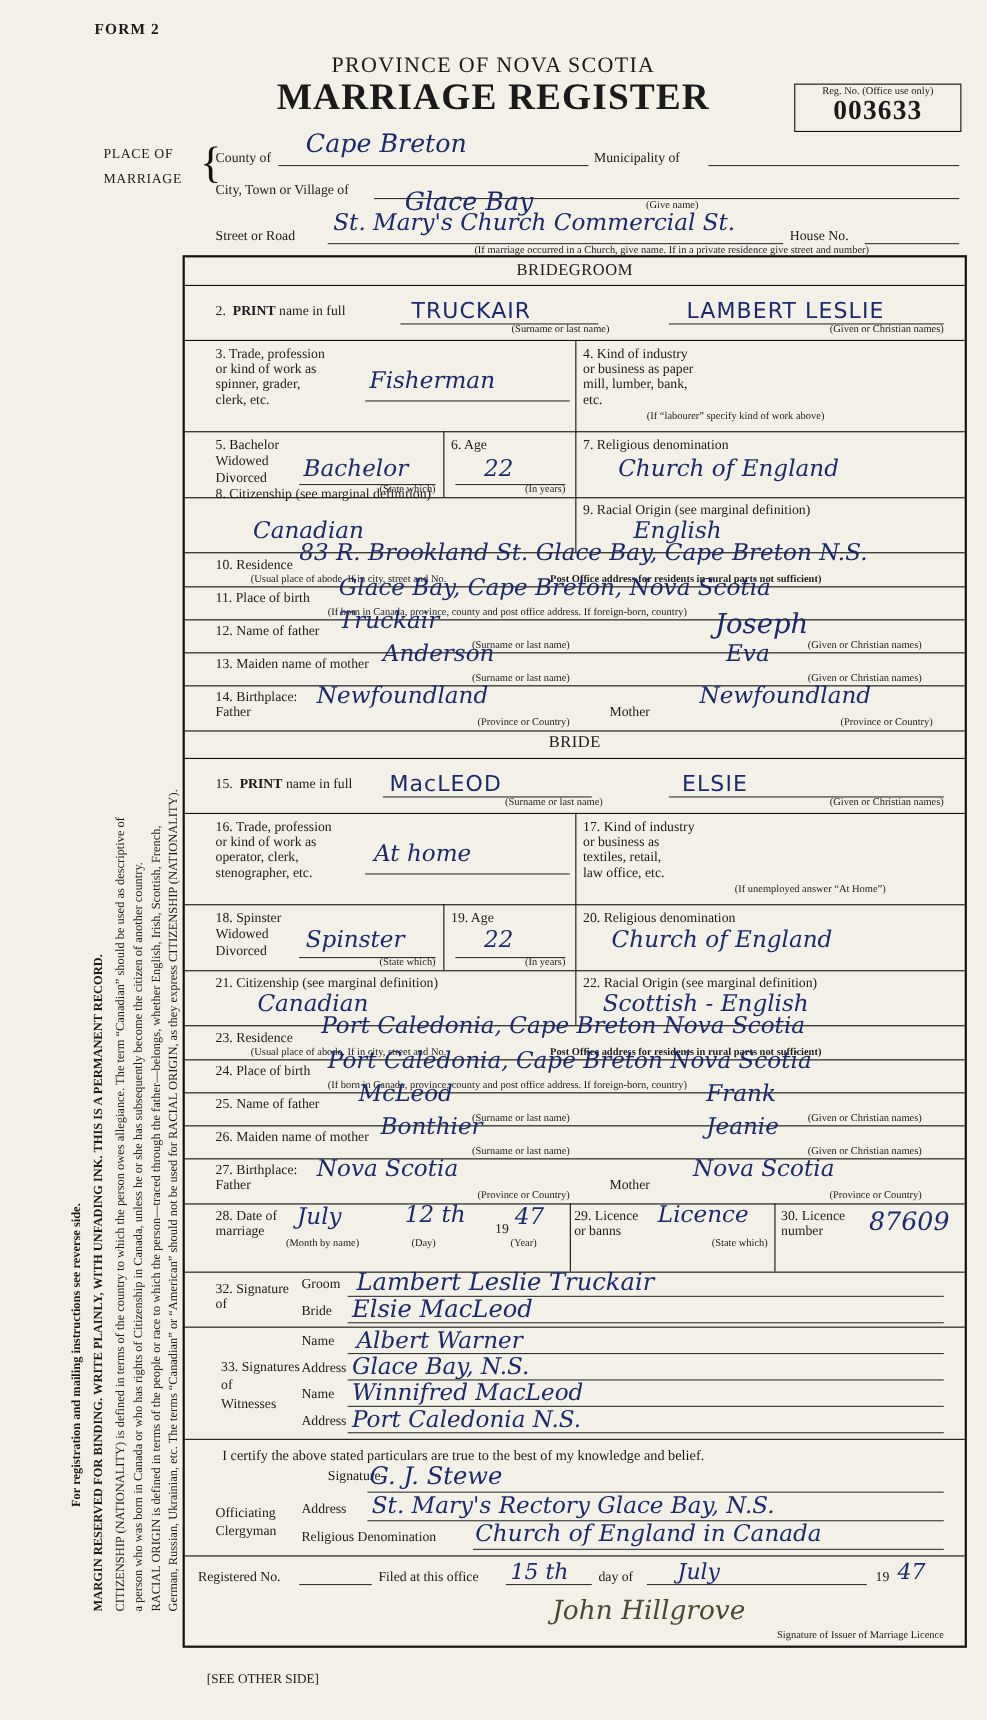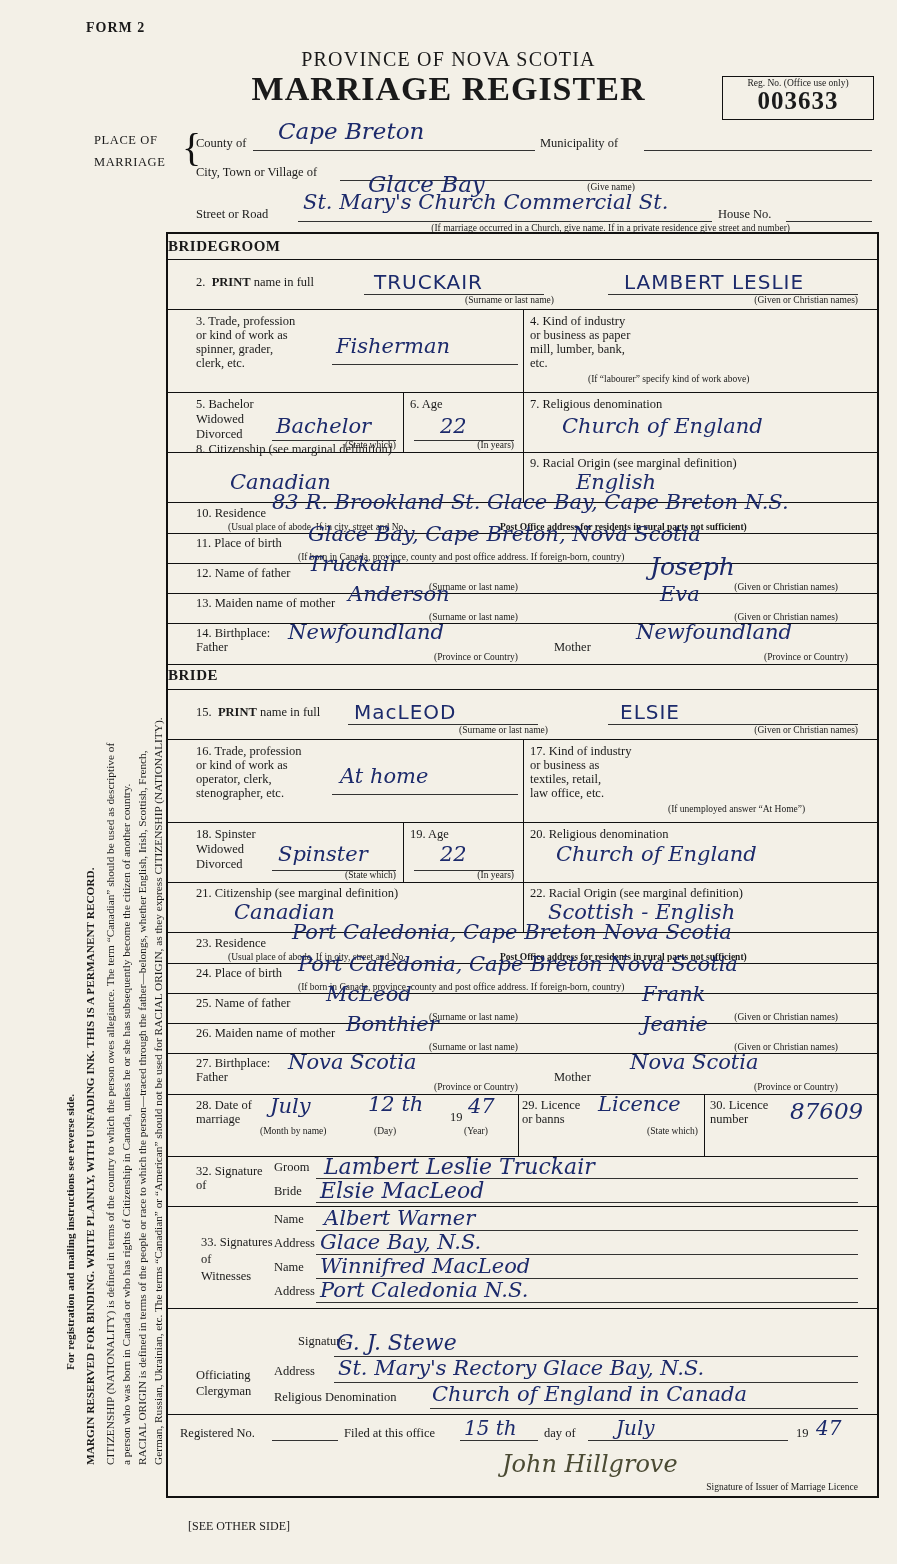--- a/index.html
+++ b/index.html
@@ -28,21 +28,21 @@
   #place-of{position:absolute;left:94px;top:133px;font-size:12.5px;letter-spacing:.6px;}
   #marriage-of{position:absolute;left:94px;top:155px;font-size:12.5px;letter-spacing:.6px;}
   #brace{position:absolute;left:182px;top:128px;font-size:40px;line-height:1;color:#111;font-family:"Liberation Serif",serif;}
 
   .dline{position:absolute;border-bottom:1px solid #333;}
 
   
   #tbl{position:absolute;left:166px;top:232px;width:709px;height:1262px;border:2px solid #111;}
   .rowline{position:absolute;left:0;right:0;border-top:1px solid #111;}
   .vline{position:absolute;border-left:1px solid #111;}
-  .hdr{position:absolute;left:0;right:0;font-weight:bold;font-size:15px;letter-spacing:.5px;}
+  .hdr{position:absolute;left:0;right:0;text-align:center;font-weight:normal;font-size:15px;letter-spacing:.5px;}
 
   .cell{position:absolute;}
 
   #leftcol{position:absolute;left:38px;top:270px;width:120px;height:1100px;}
   .vcol{position:absolute;transform-origin:0 0;transform:rotate(-90deg);white-space:nowrap;font-size:11.3px;font-family:"Liberation Serif",serif;}
   .vcol.b{font-weight:bold;}
 </style>
 </head>
 <body>
 
@@ -304,20 +304,21 @@
     <div class="dline" style="left:148px;top:1020px;width:542px;"></div>
     <div class="cell hw" style="left:152px;top:996px;font-size:21px;">Glace Bay, N.S.</div>
     <div class="cell lbl" style="left:106px;top:1026px;">Name</div>
     <div class="dline" style="left:148px;top:1044px;width:542px;"></div>
     <div class="cell hw" style="left:152px;top:1020px;font-size:21px;">Winnifred MacLeod</div>
     <div class="cell lbl" style="left:106px;top:1050px;">Address</div>
     <div class="dline" style="left:148px;top:1068px;width:542px;"></div>
     <div class="cell hw" style="left:152px;top:1044px;font-size:21px;">Port Caledonia N.S.</div>
     <div class="rowline" style="top:1074px;"></div>
 
+    <div class="cell lbl" style="left:34px;top:1082px;font-size:13px;">I certify the above stated particulars are true to the best of my knowledge and belief.</div>
 
     <div class="cell lbl" style="left:28px;top:1133px;white-space:pre-line;line-height:1.3;">Officiating
 Clergyman</div>
     <div class="cell lbl" style="left:106px;top:1100px;margin-left:24px;">Signature</div>
     <div class="dline" style="left:166px;top:1122px;width:524px;"></div>
     <div class="cell hw" style="left:168px;top:1096px;font-size:22px;">G. J. Stewe</div>
     <div class="cell lbl" style="left:106px;top:1130px;">Address</div>
     <div class="dline" style="left:166px;top:1148px;width:524px;"></div>
     <div class="cell hw" style="left:170px;top:1122px;font-size:21px;">St. Mary's Rectory Glace Bay, N.S.</div>
     <div class="cell lbl" style="left:106px;top:1156px;">Religious Denomination</div>

